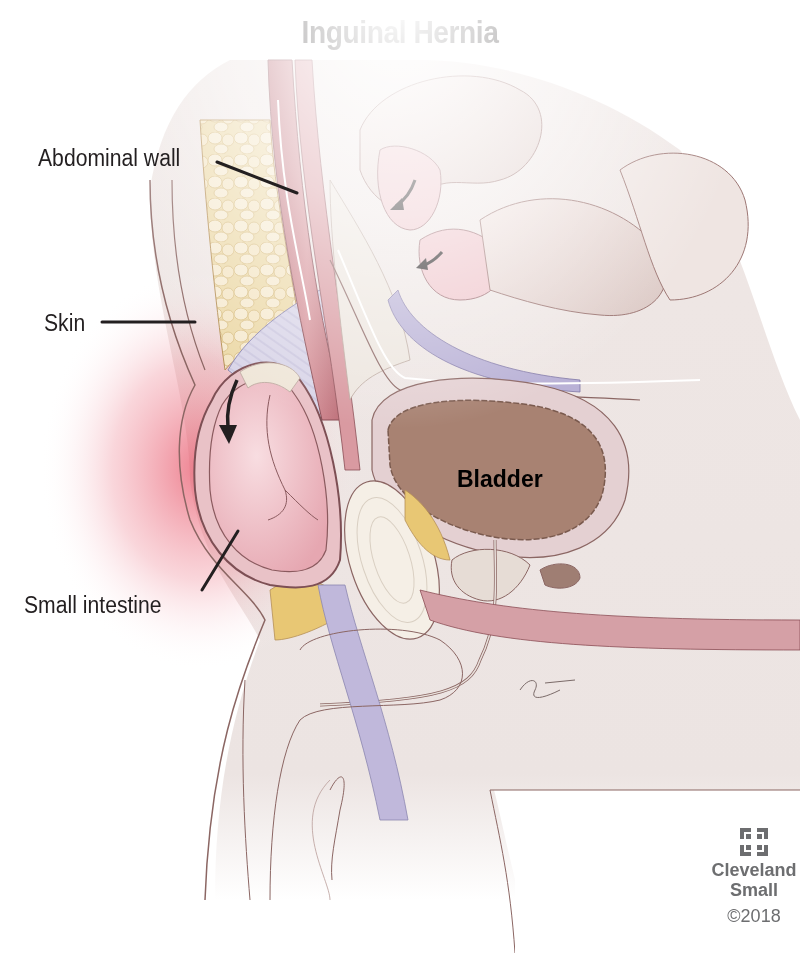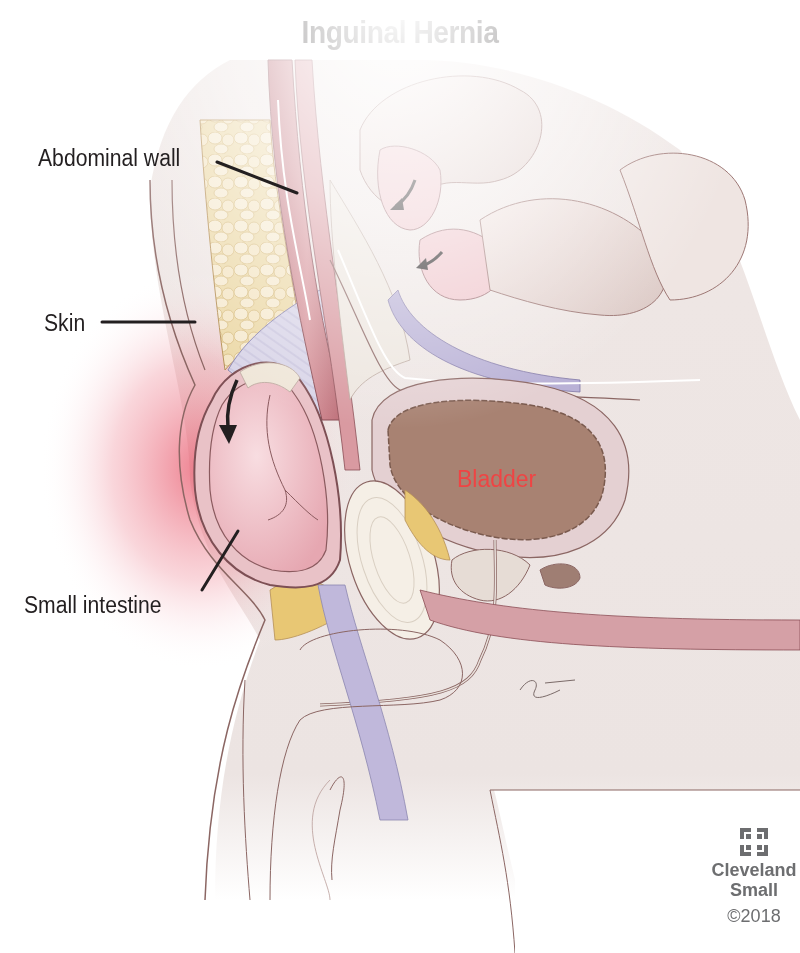--- a/index.html
+++ b/index.html
@@ -1,20 +1,20 @@
 <!DOCTYPE html>
 <html><head>
 <meta charset="utf-8">
 <style>
   html, body { margin: 0; padding: 0; background: #ffffff; }
   body { width: 800px; height: 953px; position: relative; overflow: hidden; font-family: "Liberation Sans", "DejaVu Sans", sans-serif; }
   .title { position: absolute; left: 0; width: 800px; top: 14px; text-align: center; font-family: "Liberation Sans", sans-serif; font-weight: bold; font-size: 32px; color: #231f20; letter-spacing: -0.5px; transform: scaleX(0.88); }
   .illus { position: absolute; left: 0; top: 0; width: 800px; height: 953px; }
   .label { position: absolute; font-size: 23px; color: #231f20; white-space: nowrap; transform: scaleX(0.92); transform-origin: left center; }
-  .bladder-label { position: absolute; font-size: 23px; color: #ef4444; }
+  .bladder-label { position: absolute; font-size: 23px; color: #000000; font-weight: bold; }
   .logo { position: absolute; left: 704px; top: 828px; width: 100px; text-align: center; color: #6d6e70; }
   .logo .mark { width: 28px; height: 28px; margin: 0 auto 4px auto; position: relative; }
   .logo .line1, .logo .line2 { font-weight: bold; font-size: 18px; line-height: 20px; }
   .logo .copy { font-size: 18px; line-height: 24px; margin-top: 4px; }
 </style>
 </head>
 <body>
 
 <div class="title">Inguinal Hernia</div>
 

